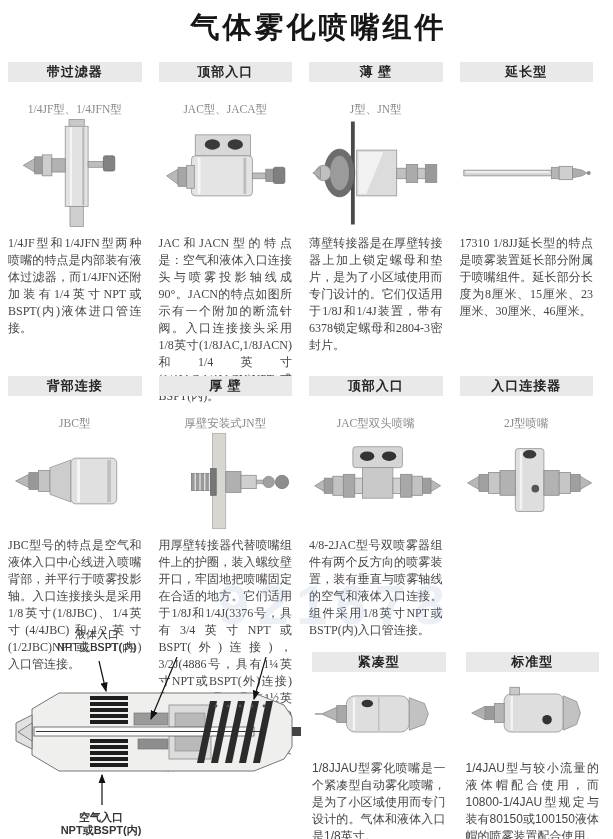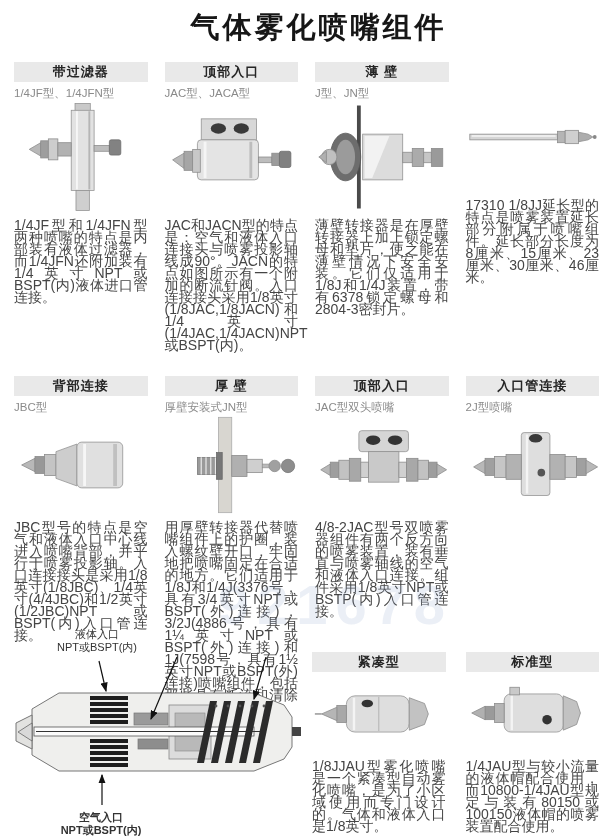--- a/index.html
+++ b/index.html
@@ -1,31 +1,31 @@
 <!DOCTYPE html>
 <html><head>
 <meta charset="utf-8">
 <style>
   html,body{margin:0;padding:0;background:#fff;}
   .page{position:relative;width:613px;height:839px;background:#ffffff;
         font-family:"Liberation Sans",sans-serif;overflow:hidden;}
   .page-title{position:absolute;left:12px;top:8px;width:613px;text-align:center;
         font-size:29px;font-weight:bold;letter-spacing:3px;color:#161616;}
-  .row{position:absolute;left:14px;width:585px;display:flex;gap:17px;align-items:flex-start;}
+  .row{position:absolute;left:8px;width:585px;display:flex;gap:17px;align-items:flex-start;font-family:Liberation Serif, serif;}
   .row-1{top:62px;}
   .row-2{top:376px;}
   .section{flex:1;min-width:0;display:flex;flex-direction:column;}
   .band{background:#e9e9e9;height:20px;line-height:20px;text-align:center;
         font-size:13px;font-weight:bold;color:#252525;letter-spacing:1px;}
-  .subtitle{font-size:11.5px;color:#8a8a8a;margin-top:4px;height:15px;}
+  .subtitle{text-align:center;font-size:11.5px;color:#8a8a8a;margin-top:20px;height:15px;}
   .photo{display:flex;justify-content:center;align-items:center;}
   .photo-r1{height:112px;}
   .photo-r2{height:100px;}
   .photo-r3{height:82px;}
-  .desc{font-size:14px;line-height:12px;color:#454545;text-align:justify;margin:6px 0 0;}
+  .desc{font-size:12px;line-height:17px;color:#454545;text-align:justify;margin:6px 0 0;}
   .bottom-right{position:absolute;left:312px;top:652px;width:287px;display:flex;gap:20px;}
   .diagram{position:absolute;left:14px;top:628px;width:287px;height:211px;}
   .diag-label{position:absolute;width:130px;text-align:center;font-size:11px;
         line-height:13px;color:#333;}
   .diag-label-top{left:18px;top:0;}
   .diag-label-bottom{left:22px;top:183px;font-weight:bold;}
   .diag-svg{position:absolute;left:0;top:29px;}
   .watermark{position:absolute;left:218px;top:572px;font-size:56px;font-weight:bold;
         color:rgba(135,162,200,0.17);letter-spacing:8px;z-index:4;pointer-events:none;text-align:center;}
   svg{display:block;}
@@ -93,24 +93,25 @@
           <circle cx="15" cy="56" r="8" fill="#c0c0c0" stroke="#8a8a8a" stroke-width="0.8"></circle>
           <polygon points="4,56 12,50 12,62" fill="#b0b0b0" stroke="#8a8a8a" stroke-width="0.8"></polygon>
           <rect x="50" y="32" width="42" height="48" fill="#dcdcdc" stroke="#909090" stroke-width="0.8"></rect>
           <polygon points="52,34 78,34 60,78 52,78" fill="#f2f2f2"></polygon>
           <rect x="92" y="51" width="10" height="11" fill="#c0c0c0" stroke="#8a8a8a" stroke-width="0.8"></rect>
           <rect x="102" y="47" width="12" height="19" fill="#ababab" stroke="#8a8a8a" stroke-width="0.8"></rect>
           <rect x="114" y="51" width="8" height="11" fill="#c6c6c6" stroke="#8a8a8a" stroke-width="0.8"></rect>
           <rect x="122" y="47" width="12" height="19" fill="#9a9a9a" stroke="#8a8a8a" stroke-width="0.8"></rect>
         </svg>
       </div>
-      <p class="desc">薄壁转接器是在厚壁转接器上加上锁定螺母和垫片，使之能在薄壁情况下安全安装。它们仅适用于1/8J和1/4J装置，带有6378锁定螺母和2804-3密封片。</p>
-    </div>
-
-    <div class="section">
+      <p class="desc">薄壁转接器是在厚壁转接器上加上锁定螺母和垫片，是为了小区域使用而专门设计的。它们仅适用于1/8J和1/4J装置，带有6378锁定螺母和2804-3密封片。</p>
+    </div>
+
+    <div class="section">
+      <div class="band">延长型</div>
       <div class="subtitle"></div>
       <div class="photo photo-r1">
         <svg width="140" height="112" viewBox="0 0 140 112">
           <rect x="4" y="53" width="92" height="6" fill="#d5d5d5" stroke="#8a8a8a" stroke-width="0.8"></rect>
           <line x1="6" y1="55" x2="94" y2="55" stroke="#f4f4f4" stroke-width="1.5"></line>
           <rect x="96" y="50" width="8" height="12" fill="#b5b5b5" stroke="#8a8a8a" stroke-width="0.8"></rect>
           <rect x="104" y="49" width="14" height="14" fill="#cfcfcf" stroke="#8a8a8a" stroke-width="0.8"></rect>
           <polygon points="118,51 128,53 133,56 128,59 118,61" fill="#adadad" stroke="#8a8a8a" stroke-width="0.8"></polygon>
           <circle cx="135" cy="56" r="2" fill="#888"></circle>
         </svg>
@@ -178,21 +179,21 @@
           <rect x="96" y="43" width="12" height="24" fill="#a8a8a8" stroke="#8a8a8a" stroke-width="0.8"></rect>
           <rect x="108" y="45" width="11" height="20" fill="#c2c2c2" stroke="#8a8a8a" stroke-width="0.8"></rect>
           <rect x="119" y="47" width="9" height="16" fill="#9e9e9e" stroke="#8a8a8a" stroke-width="0.8"></rect>
           <polygon points="138,55 128,49 128,61" fill="#b8b8b8" stroke="#8a8a8a" stroke-width="0.8"></polygon>
         </svg>
       </div>
       <p class="desc">4/8-2JAC型号双喷雾器组件有两个反方向的喷雾装置，装有垂直与喷雾轴线的空气和液体入口连接。组件采用1/8英寸NPT或BSTP(内)入口管连接。</p>
     </div>
 
     <div class="section">
-      <div class="band">入口管连接</div>
+      <div class="band">入口连接器</div>
       <div class="subtitle">2J型喷嘴</div>
       <div class="photo photo-r2">
         <svg width="140" height="100" viewBox="0 0 140 100">
           <rect x="58" y="16" width="30" height="66" rx="3" fill="#dedede" stroke="#909090" stroke-width="0.8"></rect>
           <ellipse cx="73" cy="22" rx="7" ry="4.5" fill="#3a3a3a"></ellipse>
           <circle cx="79" cy="58" r="4" fill="#555"></circle>
           <line x1="64" y1="18" x2="64" y2="80" stroke="#f4f4f4" stroke-width="2.5"></line>
           <polygon points="8,52 20,45 20,59" fill="#b8b8b8" stroke="#8a8a8a" stroke-width="0.8"></polygon>
           <rect x="20" y="43" width="10" height="18" fill="#a0a0a0" stroke="#8a8a8a" stroke-width="0.8"></rect>
           <rect x="30" y="41" width="12" height="22" fill="#c6c6c6" stroke="#8a8a8a" stroke-width="0.8"></rect>

